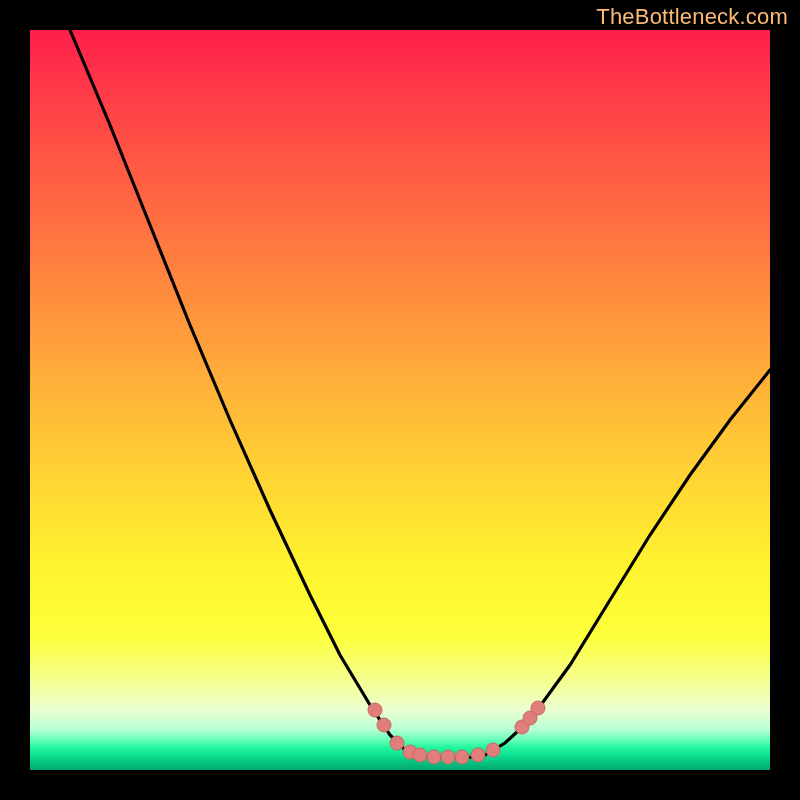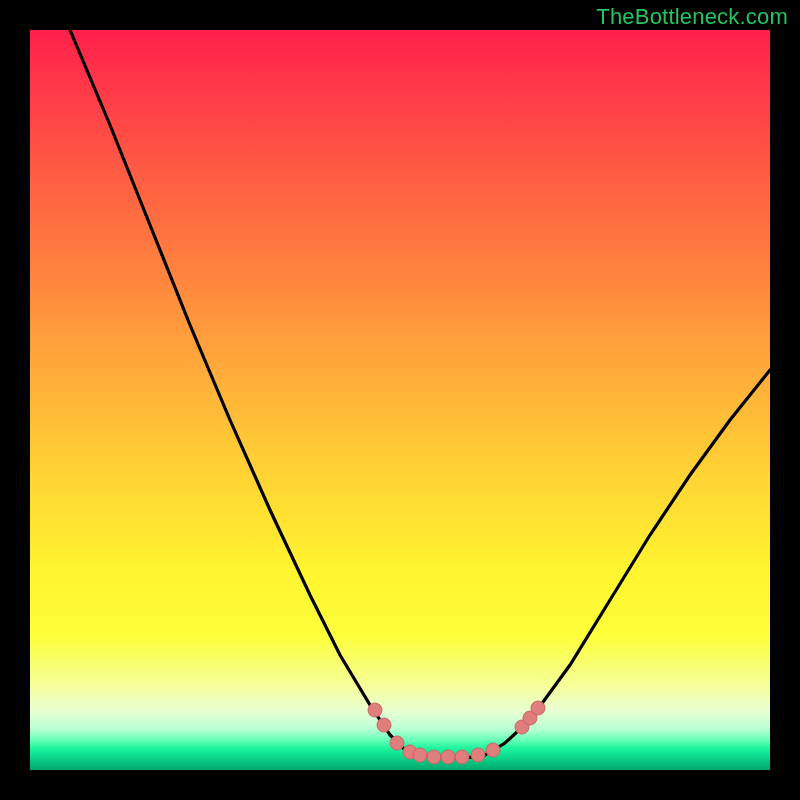--- a/index.html
+++ b/index.html
@@ -49,21 +49,21 @@
     position: absolute;
     left: 0;
     top: 0;
     width: 740px;
     height: 740px;
   }
   .watermark {
     position: absolute;
     top: 4px;
     right: 12px;
-    color: #22c55e;
+    color: #fdba74;
     font-size: 22px;
     letter-spacing: 0.2px;
     user-select: none;
   }
 </style>
 </head>
 <body>
 
 <div class="frame">
   <div class="plot">

